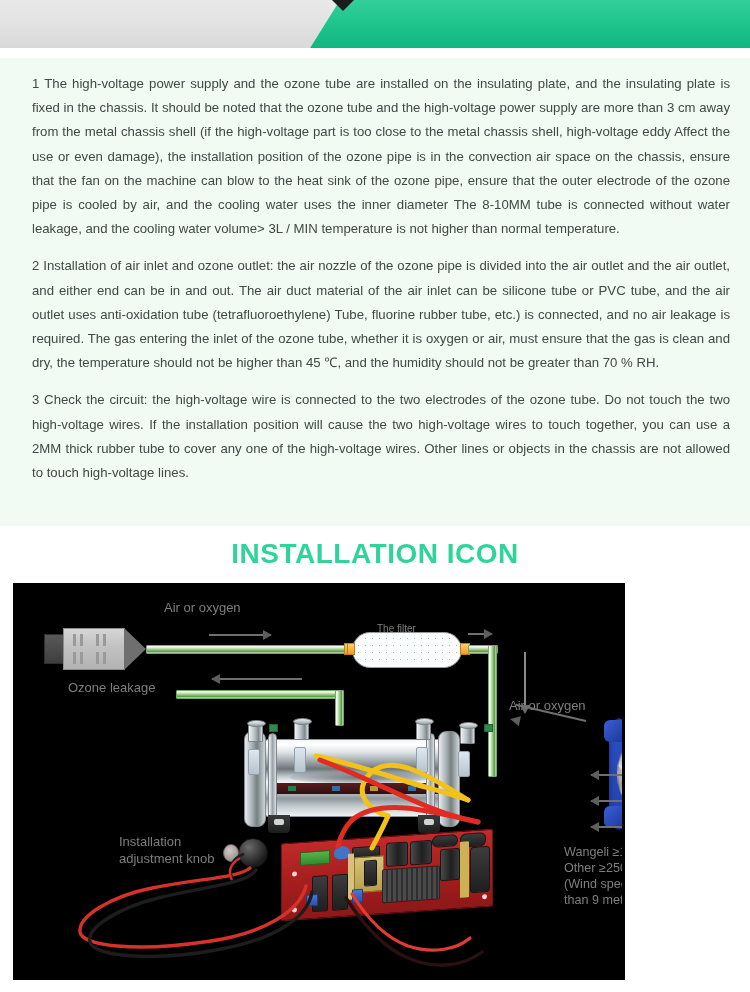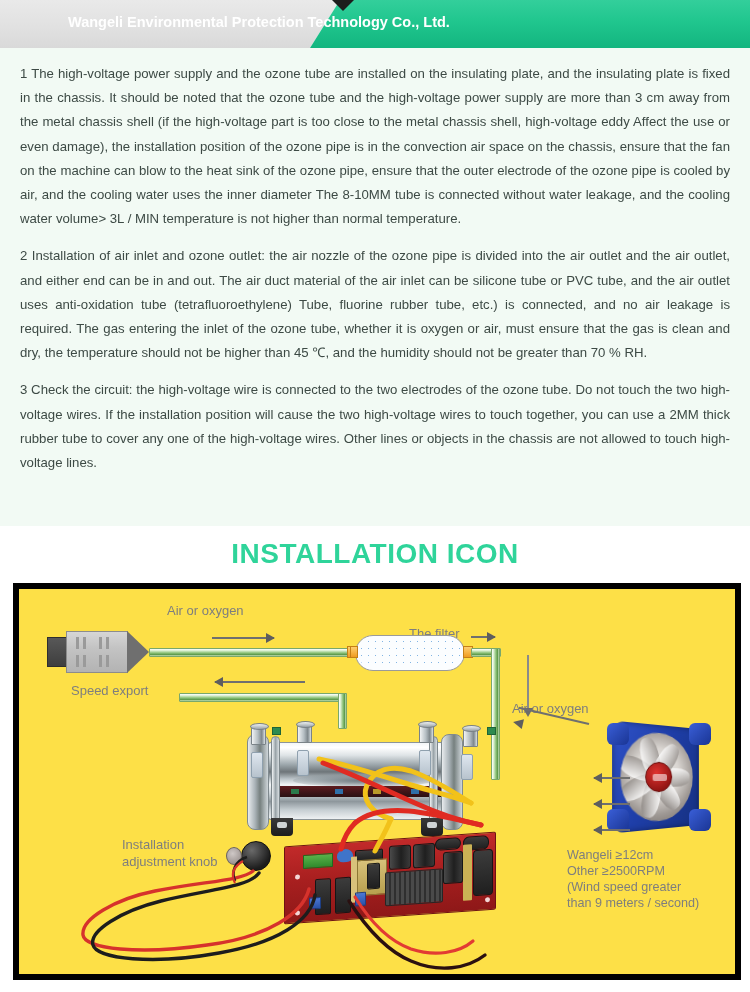--- a/index.html
+++ b/index.html
@@ -47,24 +47,24 @@
   .header-notch {
     position:absolute; left:332px; top:0;
     width:0; height:0;
     border-left:11px solid transparent;
     border-right:11px solid transparent;
     border-top:11px solid #1c1c1c;
   }
 
   
   .notes {
-    position:absolute; left:0; top:48px;
+    position:absolute; left:0; top:58px;
     width:750px; height:478px;
     background:#f2faf4;
-    padding:14px 20px 0 20px;
+    padding:14px 20px 0 32px;
   }
   .notes p {
     margin:0 0 13px 0;
     font-size:13.2px;
     line-height:24.2px;
     color:#3d4a45;
     text-align:justify;
     font-family:"Liberation Sans", sans-serif;
   }
 
@@ -77,23 +77,23 @@
   }
   .icon-title {
     font-size:28px; font-weight:bold;
     color:#2fd49a; letter-spacing:0.5px;
     font-family:"Liberation Sans", sans-serif;
   }
 
   
   .diagram-box {
     position:absolute; left:13px; top:583px;
-    width:728px; height:397px;
-    border:6px solid #000000;
-    background:#fde047;
+    width:612px; height:397px;
+    border:3px solid #000000;
+    background:#000000;
     overflow:hidden;
   }
   .lbl {
     position:absolute;
     font-size:12.5px; color:#7e7e7e;
     font-family:"Liberation Sans", sans-serif;
     white-space:nowrap;
   }
 
   
@@ -340,40 +340,39 @@
 
   
   svg.wires { position:absolute; left:0; top:0; width:724px; height:397px; pointer-events:none; }
 </style>
 </head>
 <body>
 
 <div class="header">
   <div class="header-left"></div>
   <div class="header-right"></div>
-  <div class="header-right-title">Wangeli Environmental Protection Technology Co., Ltd.</div>
   <div class="header-notch"></div>
 </div>
 
 <div class="notes">
   <p>1 The high-voltage power supply and the ozone tube are installed on the insulating plate, and the insulating plate is fixed in the chassis. It should be noted that the ozone tube and the high-voltage power supply are more than 3 cm away from the metal chassis shell (if the high-voltage part is too close to the metal chassis shell, high-voltage eddy Affect the use or even damage), the installation position of the ozone pipe is in the convection air space on the chassis, ensure that the fan on the machine can blow to the heat sink of the ozone pipe, ensure that the outer electrode of the ozone pipe is cooled by air, and the cooling water uses the inner diameter The 8-10MM tube is connected without water leakage, and the cooling water volume&gt; 3L / MIN temperature is not higher than normal temperature.</p>
   <p>2 Installation of air inlet and ozone outlet: the air nozzle of the ozone pipe is divided into the air outlet and the air outlet, and either end can be in and out. The air duct material of the air inlet can be silicone tube or PVC tube, and the air outlet uses anti-oxidation tube (tetrafluoroethylene) Tube, fluorine rubber tube, etc.) is connected, and no air leakage is required. The gas entering the inlet of the ozone tube, whether it is oxygen or air, must ensure that the gas is clean and dry, the temperature should not be higher than 45 ℃, and the humidity should not be greater than 70 % RH.</p>
   <p>3 Check the circuit: the high-voltage wire is connected to the two electrodes of the ozone tube. Do not touch the two high-voltage wires. If the installation position will cause the two high-voltage wires to touch together, you can use a 2MM thick rubber tube to cover any one of the high-voltage wires. Other lines or objects in the chassis are not allowed to touch high-voltage lines.</p>
 </div>
 
 <div class="icon-title-wrap">
   <div class="icon-title">INSTALLATION ICON</div>
 </div>
 
 <div class="diagram-box">
 
   <div class="lbl" style="left:148px; top:14px; font-size:13px;">Air or oxygen</div>
-  <div class="lbl" style="left:390px; top:37px; font-size:13px;">The filter</div>
+  <div class="lbl" style="left:361px; top:37px; font-size:10px;">The filter</div>
   <div class="lbl" style="left:493px; top:112px; font-size:13px;">Air or oxygen</div>
-  <div class="lbl" style="left:52px; top:94px; font-size:13px;">Speed export</div>
+  <div class="lbl" style="left:52px; top:94px; font-size:13px;">Ozone leakage</div>
   <div class="lbl" style="left:103px; top:248px; font-size:13px;">Installation</div>
   <div class="lbl" style="left:103px; top:265px; font-size:13px;">adjustment knob</div>
 
   <div class="lbl" style="left:548px; top:259px; font-size:12.6px;">Wangeli ≥12cm</div>
   <div class="lbl" style="left:548px; top:275px; font-size:12.6px;">Other ≥2500RPM</div>
   <div class="lbl" style="left:548px; top:291px; font-size:12.6px;text-align:right;">(Wind speed greater</div>
   <div class="lbl" style="left:548px; top:307px; font-size:12.6px;">than 9 meters / second)</div>
 
   <div>
     <div class="pump-cap" style="left:28px; top:48px; width:20px; height:30px;"></div>

